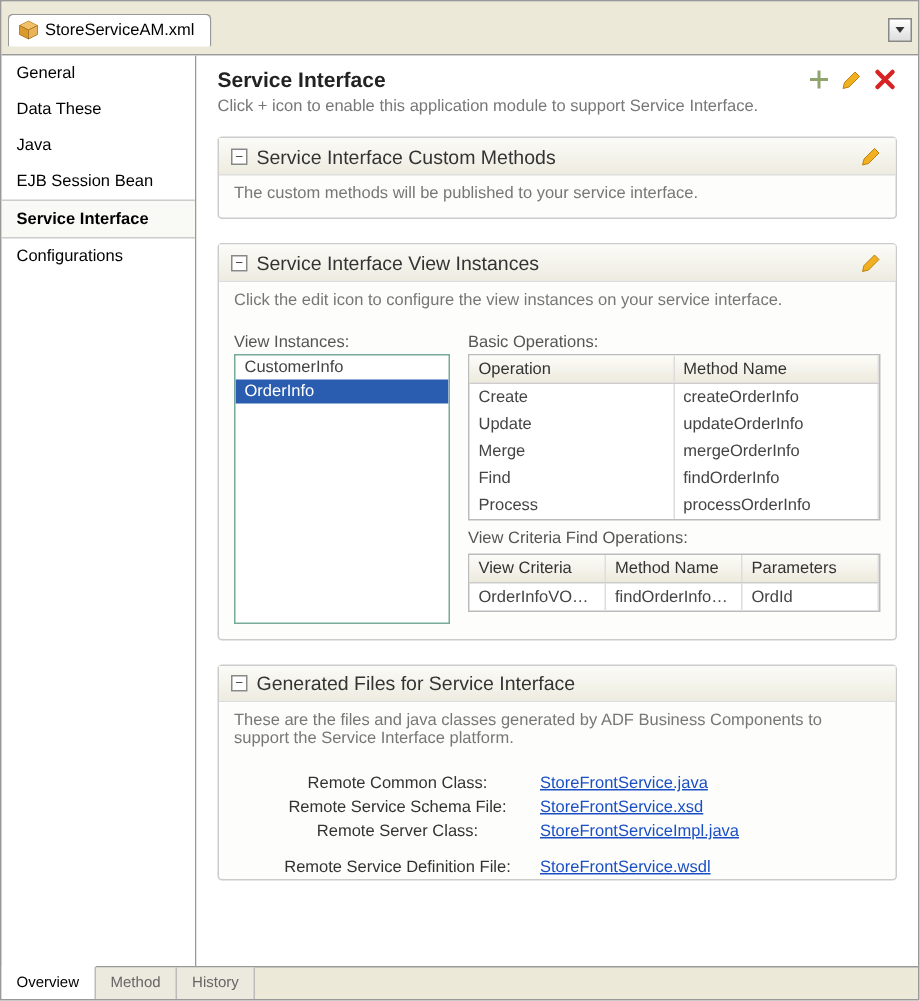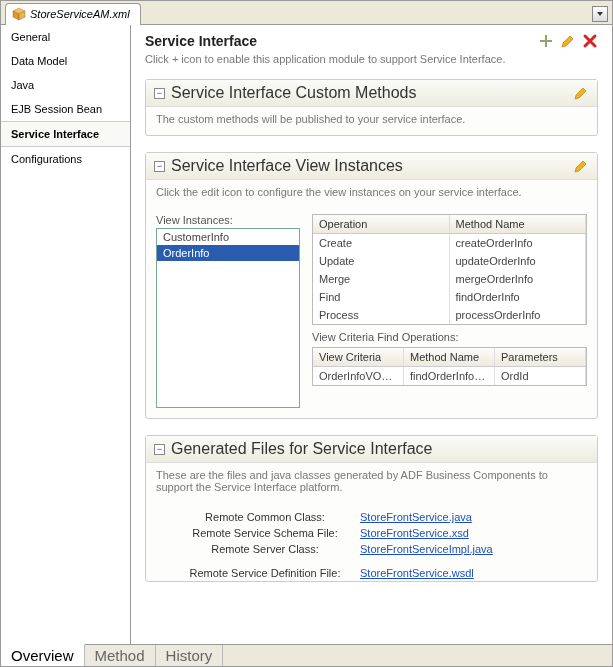--- a/index.html
+++ b/index.html
@@ -13,22 +13,21 @@
     border: 1px solid #999;
     display: flex;
     flex-direction: column;
   }
   .tab-header {
     display: flex;
     align-items: center;
     background: #ece9d8;
     border-bottom: 1px solid #999;
     padding: 2px 4px 0 4px;
-    height: 24px;
-    font-style: italic;
+    height: 36px;
   }
   .file-tab {
     display: inline-flex;
     align-items: center;
     background: #fff;
     border: 1px solid #999;
     border-bottom: none;
     border-radius: 4px 4px 0 0;
     padding: 2px 10px 2px 6px;
     height: 22px;
@@ -92,21 +91,21 @@
     border-bottom: 1px solid #ddd;
   }
   .expand-box {
     width: 11px; height: 11px;
     border: 1px solid #888;
     display: inline-flex; align-items: center; justify-content: center;
     font-size: 9px; line-height: 1;
     margin-right: 6px;
     background: #fff;
   }
-  .section-title { flex: 1; font-size: 16px; color: #333; }
+  .section-title { flex: 1; font-size: 13px; color: #333; }
   .section-desc { padding: 6px 10px 10px 10px; color: #777; font-size: 11px; }
   .section-body { padding: 6px 10px 10px 10px; }
   .pencil { color: #e6a000; font-weight: bold; }
   .view-row { display: flex; gap: 12px; }
   .view-left { width: 144px; }
   .view-right { flex: 1; }
   .vi-label { color: #555; margin-bottom: 2px; }
   .listbox {
     border: 1px solid #7a9; height: 180px; background: #fff;
     overflow: auto;
@@ -133,21 +132,21 @@
   .gen-files { padding: 6px 10px 0 24px; }
   .gen-row { display: flex; padding: 2px 0; text-align: center; }
   .gen-label { width: 190px; color: #333; }
   .gen-link { color: #1a4fc4; text-decoration: underline; cursor: pointer; }
   .bottom-tabs {
     display: flex;
     height: 22px;
     border-top: 1px solid #999;
     background: #ece9d8;
     align-items: stretch;
-    font-size: 15px;
+    font-size: 10px;
   }
   .bottom-tab {
     padding: 3px 10px;
     border-right: 1px solid #bbb;
     background:#eceade;
     color:#666;
     cursor: pointer;
     display:flex; align-items:center;
   }
   .bottom-tab.active {
@@ -176,21 +175,21 @@
   <div class="header-btn">
     <svg width="8" height="8" viewBox="0 0 8 8">
         <polygon points="1,2 7,2 4,6" fill="#333"></polygon>
       </svg>
   </div>
 </div>
 
 <div class="main-row">
   <div class="sidebar">
     <div class="sidebar-item">General</div>
-    <div class="sidebar-item">Data Model</div>
+    <div class="sidebar-item">Data These</div>
     <div class="sidebar-item">Java</div>
     <div class="sidebar-item">EJB Session Bean</div>
     <div class="sidebar-item selected">Service Interface</div>
     <div class="sidebar-item">Configurations</div>
   </div>
 
   <div class="content">
     <div class="page-title-row">
       <div class="page-title">Service Interface</div>
       <div class="toolbar-icons">
@@ -240,20 +239,21 @@
       <div class="section-body">
         <div class="view-row">
           <div class="view-left">
             <div class="vi-label">View Instances:</div>
             <div class="listbox">
               <div class="list-item">CustomerInfo</div>
               <div class="list-item selected">OrderInfo</div>
             </div>
           </div>
           <div class="view-right">
+            <div class="vi-label">Basic Operations:</div>
             <div class="ops-table">
               <div class="ops-header-row">
                 <div class="ops-cell">Operation</div>
                 <div class="ops-cell">Method Name</div>
               </div>
               <div class="ops-body">
                 <div class="ops-row">
                     <div class="ops-cell">Create</div>
                     <div class="ops-cell">createOrderInfo</div>
                   </div>

